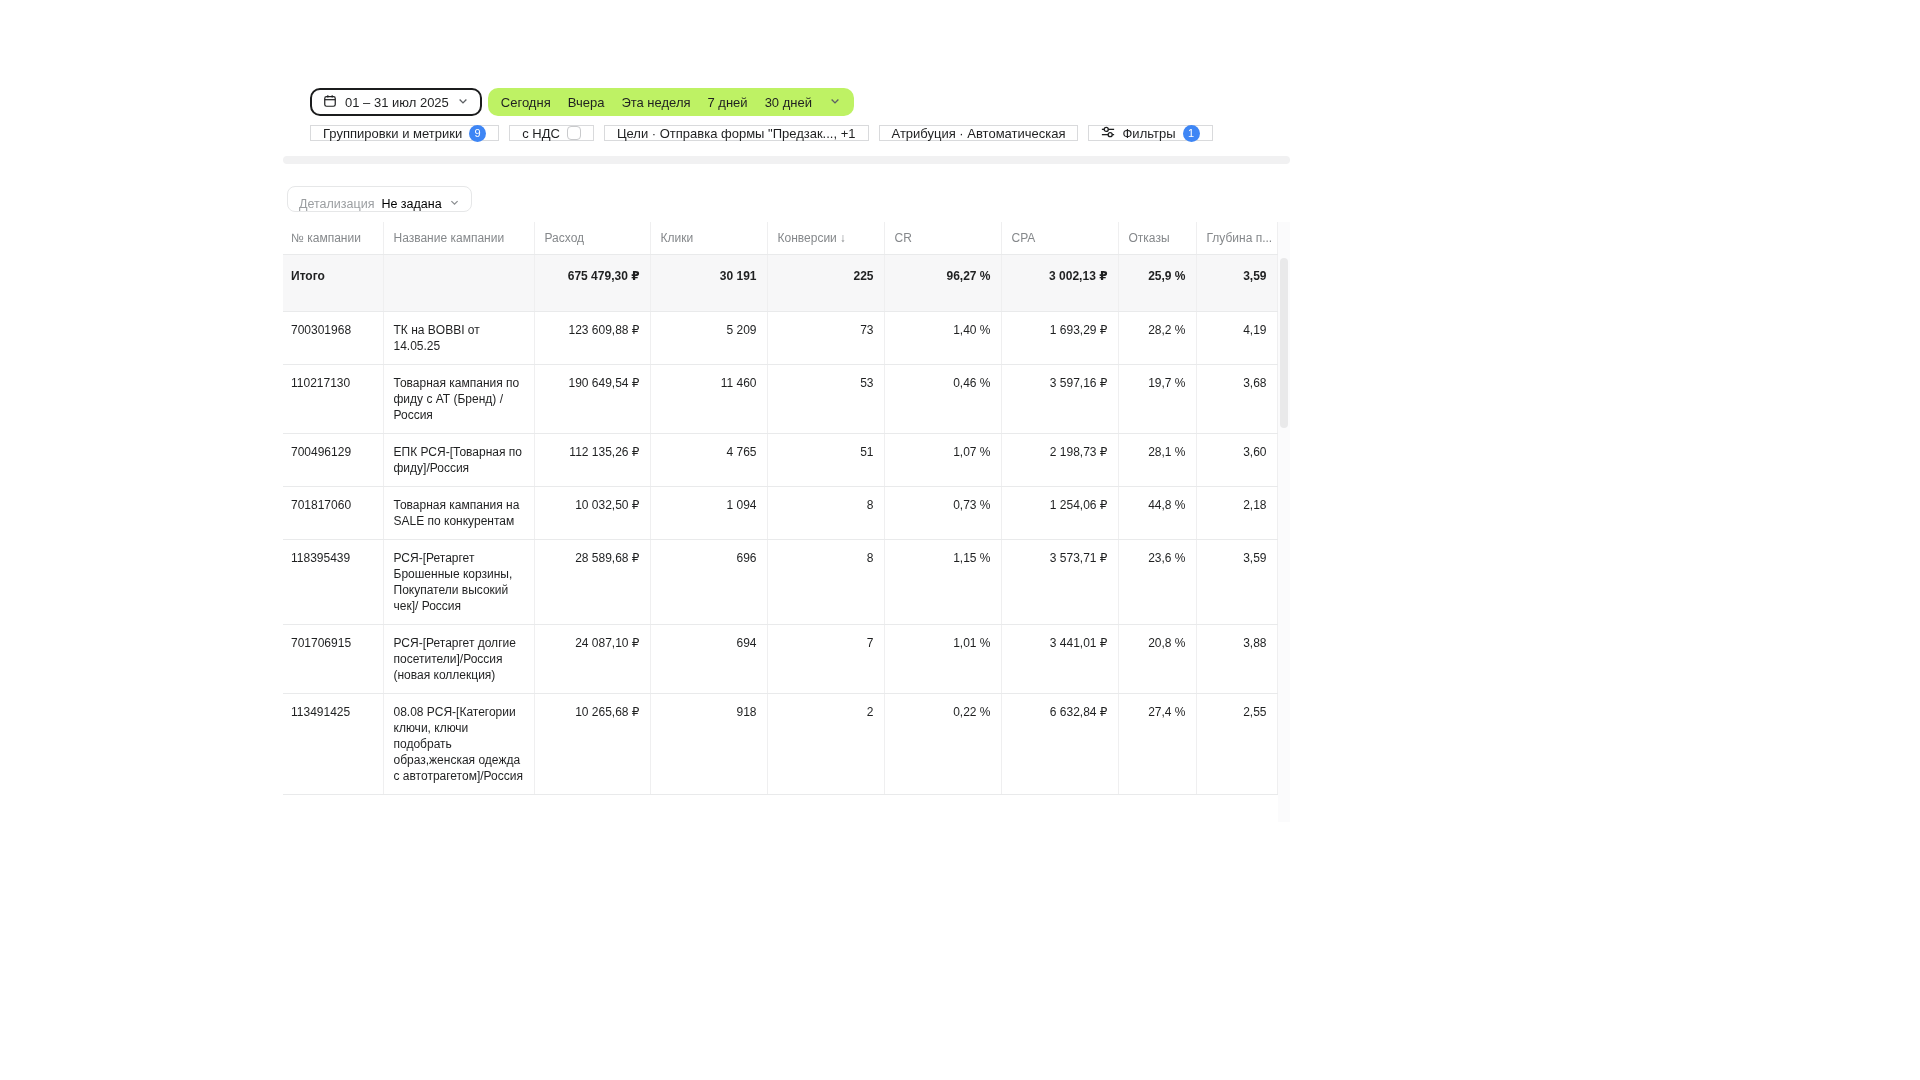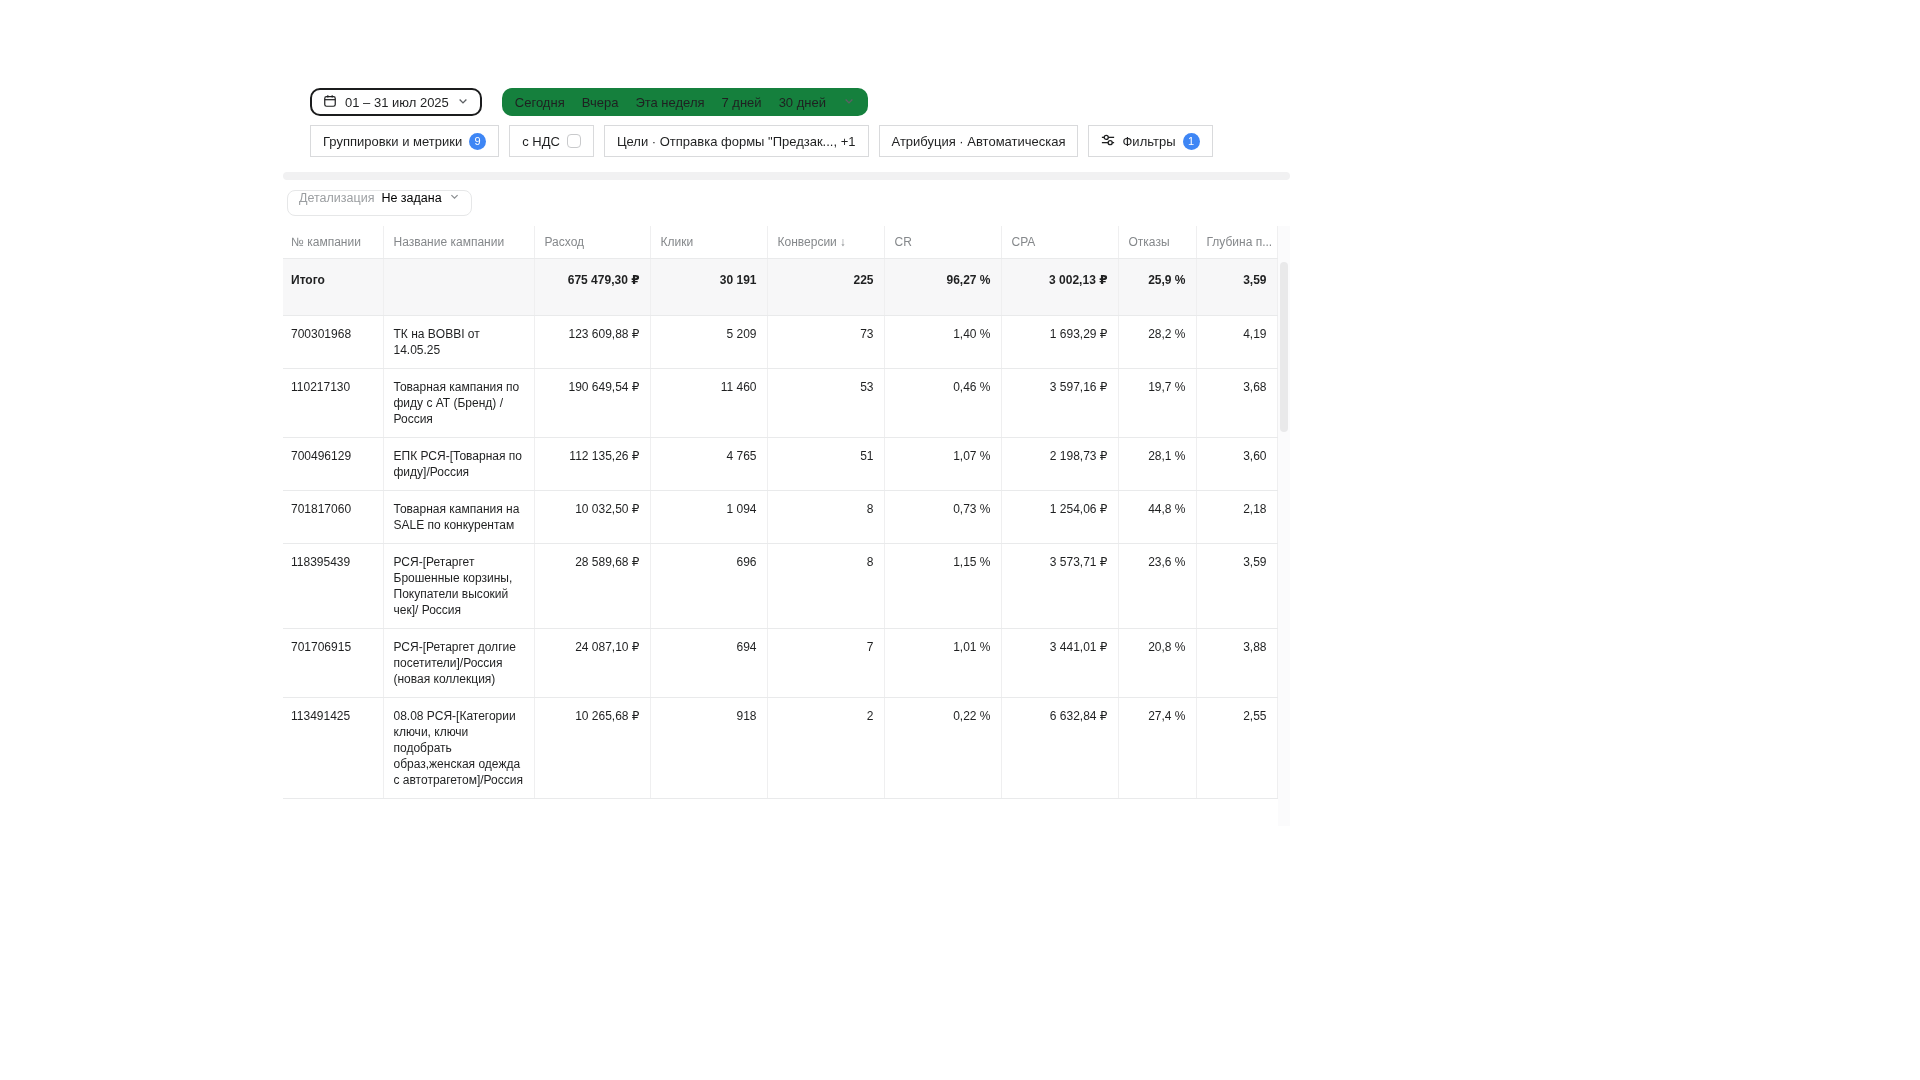--- a/index.html
+++ b/index.html
@@ -5,52 +5,52 @@
   * { margin:0; padding:0; box-sizing:border-box; }
   html, body { background:#ffffff; }
   body {
     width:1920px; height:1080px; position:relative; overflow:hidden;
     font-family:"Liberation Sans","DejaVu Sans",sans-serif;
     color:#1f2021;
   }
   .content { position:absolute; left:283px; top:88px; width:1007px; }
 
   
-  .row1 { display:flex; align-items:center; gap:20px; margin-left:27px; }
+  .row1 { display:flex; align-items:center; gap:6px; margin-left:27px; }
   .datepicker {
     display:inline-flex; align-items:center; gap:8px; height:28px; padding:0 11px;
     background:#fff; border:2px solid #1b1c1d; border-radius:10px;
     font-size:13px; color:#1f2021; cursor:pointer; white-space:nowrap;
   }
   .presets {
     display:inline-flex; align-items:center; gap:17px; height:28px; padding:0 13px;
-    background:#15803d; border-radius:10px; white-space:nowrap;
+    background:#bef264; border-radius:10px; white-space:nowrap;
   }
   .preset-btn { background:none; border:none; font-family:inherit; font-size:13px; color:#1f2021; cursor:pointer; }
   .icon-btn { background:none; border:none; cursor:pointer; display:inline-flex; align-items:center; }
 
   
   .row2 { display:flex; align-items:center; gap:10px; margin-top:9px; margin-left:27px; }
   .chip {
-    display:inline-flex; align-items:center; gap:7px; height:32px; padding:0 12px;
+    display:inline-flex; align-items:center; gap:7px; height:16px; padding:0 12px;
     background:#fff; border:1px solid #d9dadc; border-radius:0;
     font-size:13px; color:#1f2021; cursor:pointer; white-space:nowrap;
   }
   .badge {
     min-width:17px; height:17px; border-radius:9px; padding:0 4px;
     color:#fff; font-size:11px; line-height:17px; text-align:center;
   }
   .checkbox { width:14px; height:14px; border:1.5px solid #c9cacc; border-radius:4px; background:#fff; }
 
   
   .chips-scroll { margin-top:15px; height:8px; width:1007px; background:#f1f1f2; border-radius:4px; }
 
   
   .detalization {
-    margin-top:10px; margin-left:4px; display:inline-flex; align-items:flex-start; gap:7px;
+    margin-top:22px; margin-left:4px; display:inline-flex; align-items:flex-end; gap:7px;
     height:26px; padding:0 11px; background:#fff; border:1px solid #e6e7e8; border-radius:8px;
     font-size:12.5px; cursor:pointer;
   }
   .detal-label { color:#9b9ea1; }
 
   
   .table-clip { position:relative; margin-top:10px; height:600px; overflow:hidden; }
   table { border-collapse:collapse; table-layout:fixed; width:994px; font-size:12px; line-height:16px; }
   th, td { border-bottom:1px solid #e9eaeb; border-right:1px solid #efeff0; vertical-align:top; text-align:left; }
   th { font-weight:400; color:#85888b; padding:8px 10px; white-space:nowrap; overflow:hidden; }

